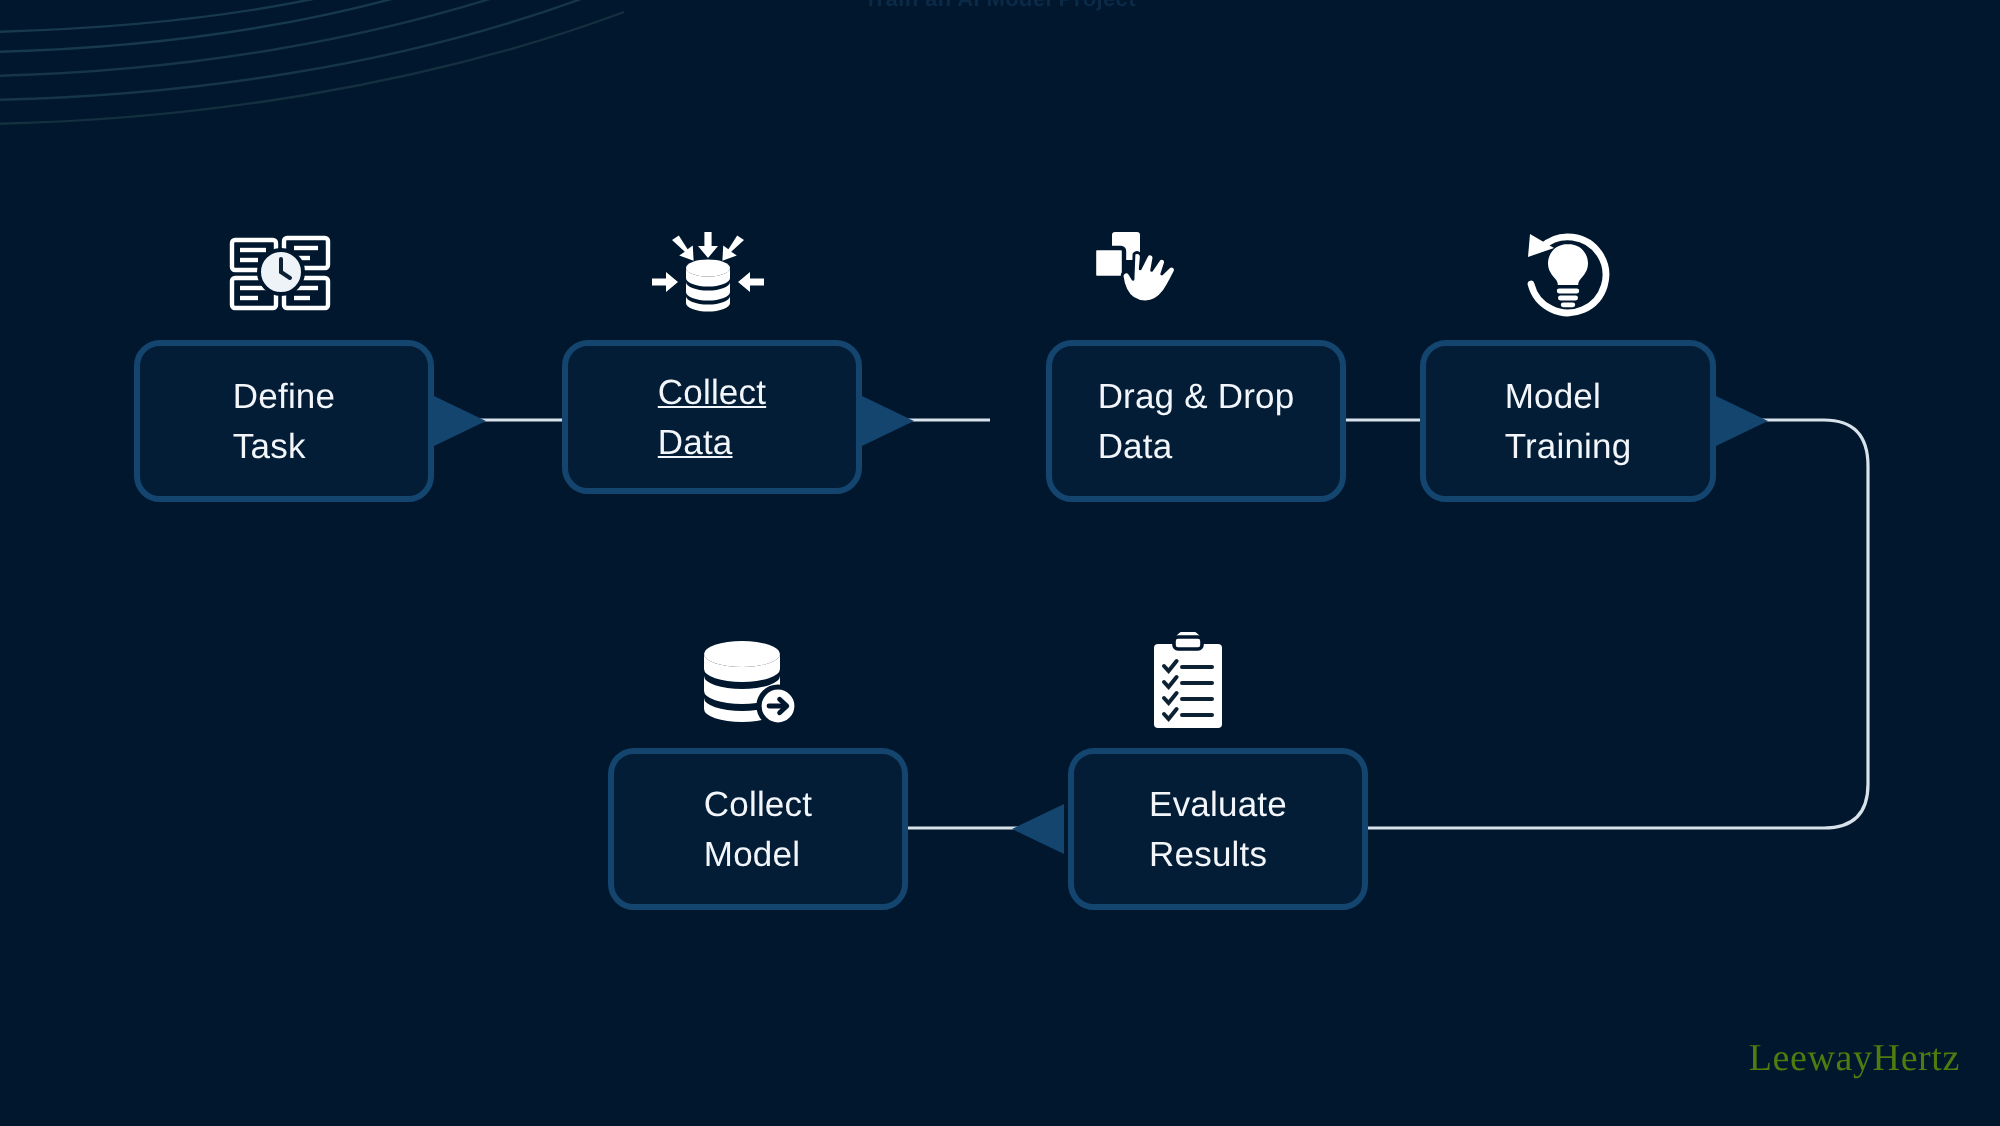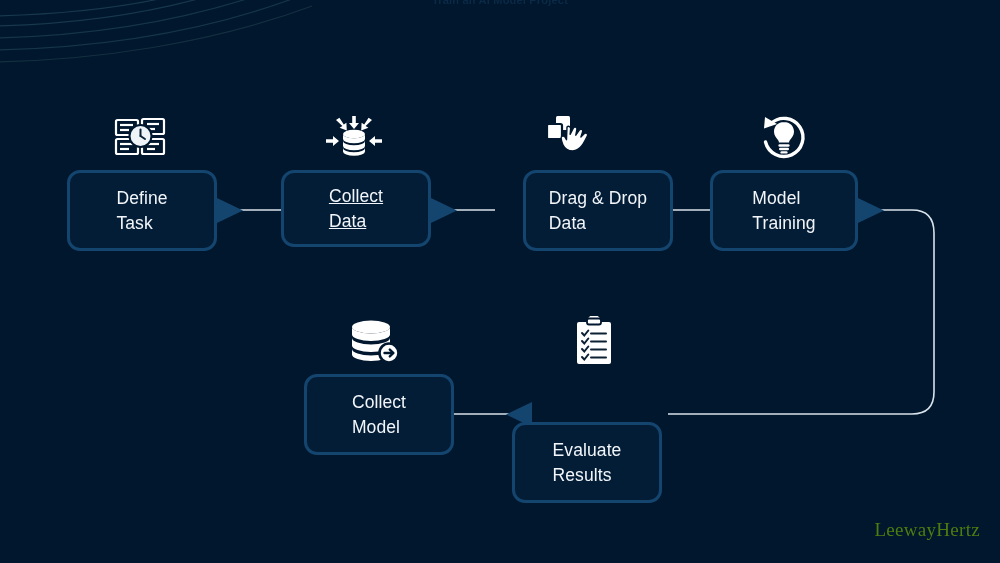--- a/index.html
+++ b/index.html
@@ -246,20 +246,20 @@
   <div class="node" style="left:710px; top:170px; width:148px; height:81px;">
     <span class="node-label">Model
 Training</span>
   </div>
 
   <div class="node" style="left:304px; top:374px; width:150px; height:81px;">
     <span class="node-label">Collect
 Model</span>
   </div>
 
-  <div class="node" style="left:512px; top:374px; width:150px; height:81px;margin-top:48px;">
+  <div class="node" style="left:534px; top:374px; width:150px; height:81px;">
     <span class="node-label">Evaluate
 Results</span>
   </div>
 
   <div class="watermark">LeewayHertz</div>
 
 </div>
 
 </body></html>

